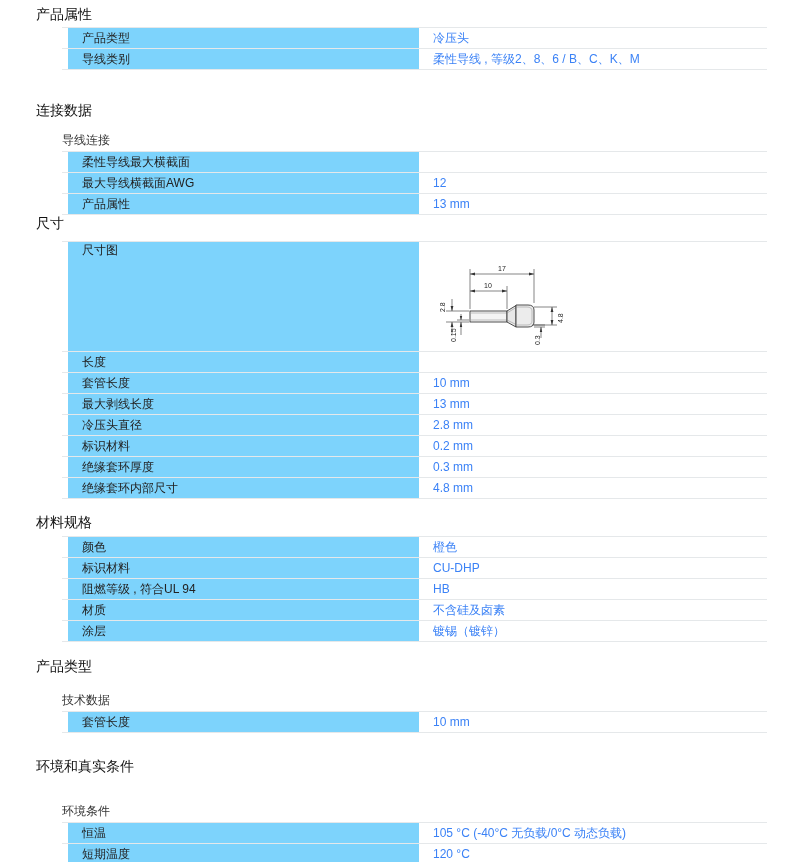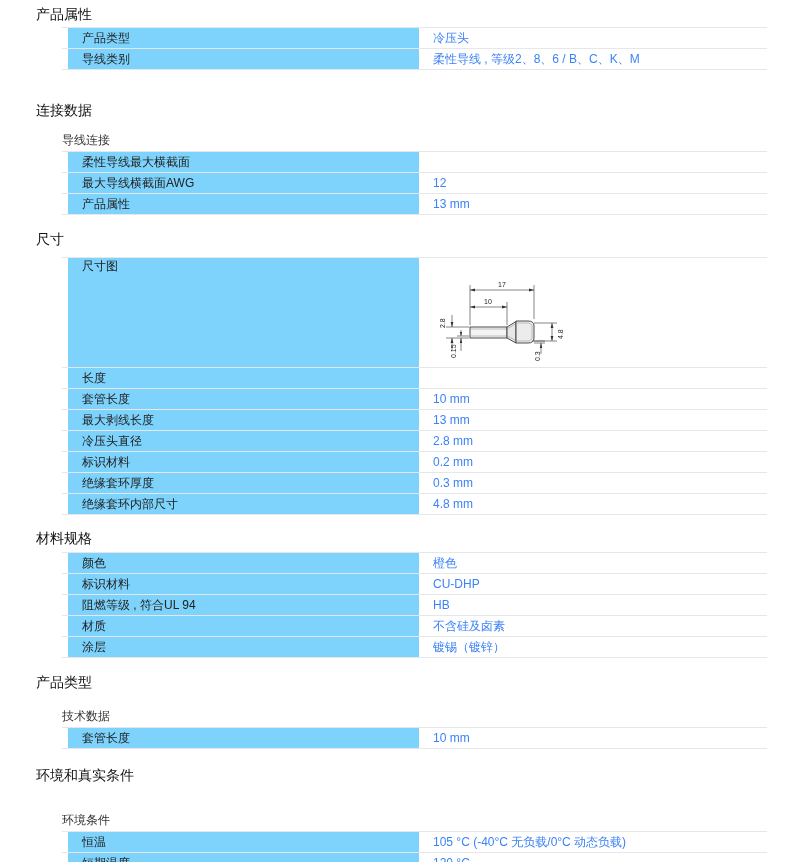--- a/index.html
+++ b/index.html
@@ -59,21 +59,21 @@
   <div class="row">
     <div class="cell label">最大导线横截面AWG</div>
     <div class="cell value">12</div>
   </div>
   <div class="row">
     <div class="cell label">产品属性</div>
     <div class="cell value">13 mm</div>
   </div>
 </div>
 
-<div class="section-title" style="margin-top:16px">尺寸</div>
+<div class="section-title" style="">尺寸</div>
 <div class="spec-table" style="margin-top:10px">
   <div class="row tall">
     <div class="cell label">尺寸图</div>
     <div class="cell value">
       <svg width="150" height="100" viewBox="0 0 150 100">
 
         <rect x="37" y="61" width="37" height="11" fill="#f4f4f4" class="part-line" stroke="#3a3a3a"></rect>
         <line x1="38" y1="63" x2="74" y2="63" class="inner-line"></line>
         <line x1="38" y1="70" x2="74" y2="70" class="inner-line"></line>
 
@@ -182,21 +182,21 @@
 
 <div class="section-title" style="margin-top:16px">产品类型</div>
 <div class="subsection-title" style="margin-top:20px">技术数据</div>
 <div class="spec-table">
   <div class="row">
     <div class="cell label">套管长度</div>
     <div class="cell value">10 mm</div>
   </div>
 </div>
 
-<div class="section-title" style="margin-top:18px">环境和真实条件</div>
+<div class="section-title" style="margin-top:25px">环境和真实条件</div>
 <div class="subsection-title" style="margin-top:31px">环境条件</div>
 <div class="spec-table">
   <div class="row">
     <div class="cell label">恒温</div>
     <div class="cell value">105 °C (-40°C 无负载/0°C 动态负载)</div>
   </div>
   <div class="row">
     <div class="cell label">短期温度</div>
     <div class="cell value">120 °C</div>
   </div>

